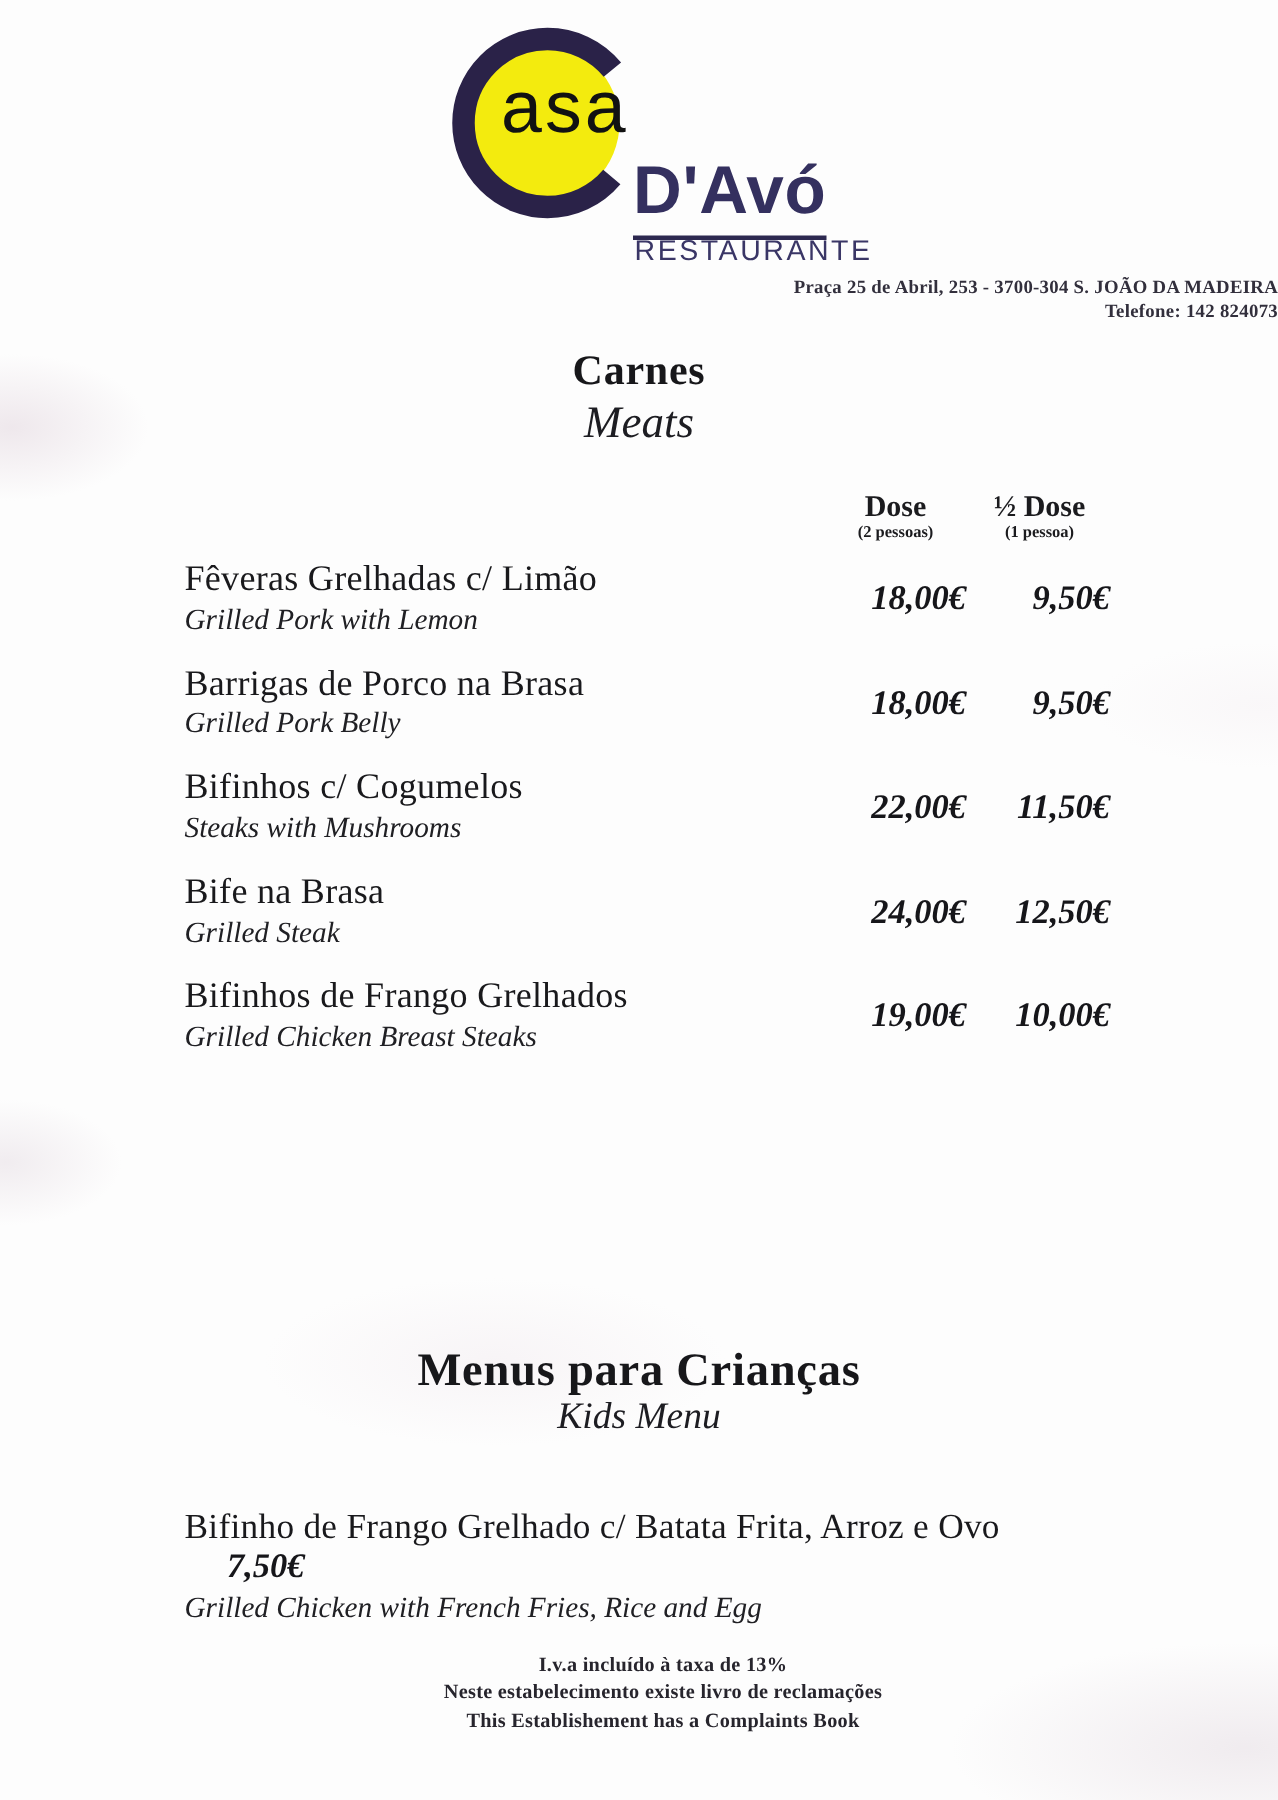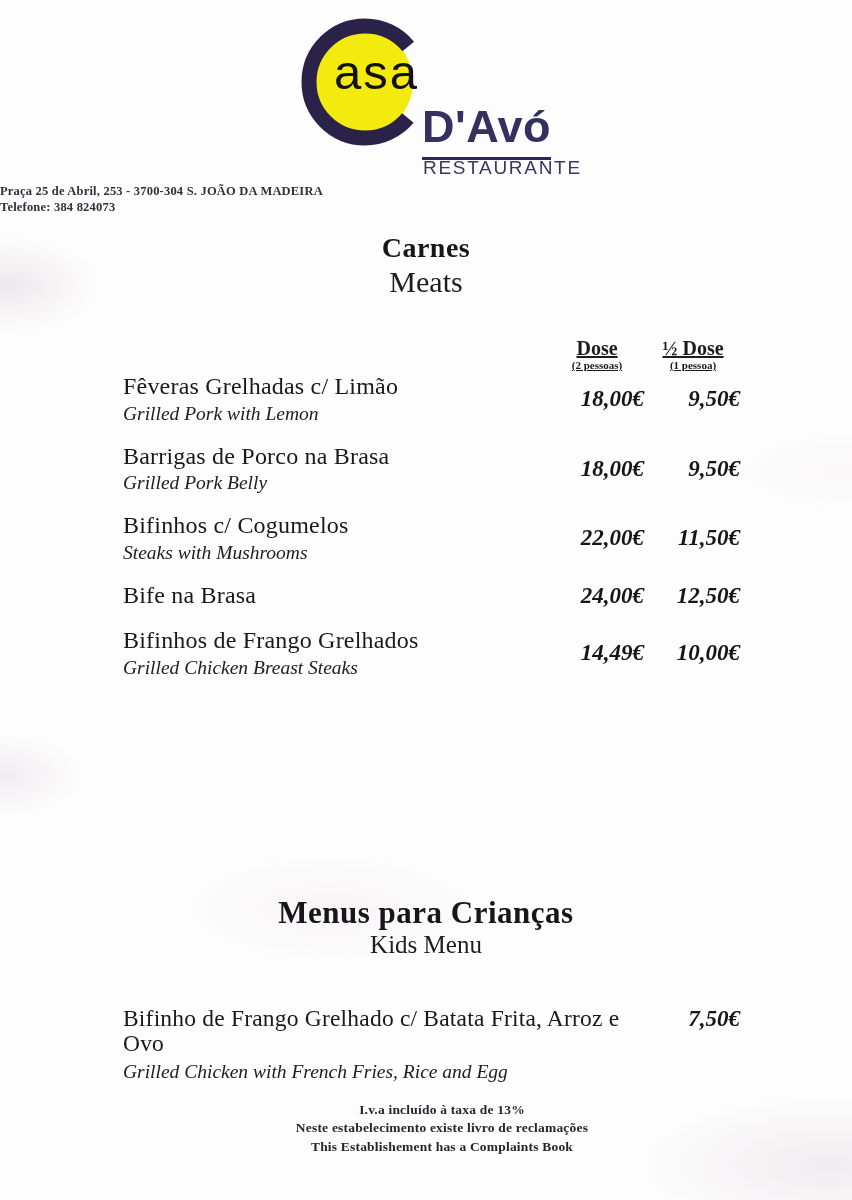--- a/index.html
+++ b/index.html
@@ -38,60 +38,60 @@
   .logo-sub {
     position:absolute; left:127px; top:146px;
     font-family:"Liberation Sans", sans-serif;
     font-size:19px; font-weight:400; color:#3a3666;
     letter-spacing:1.7px; line-height:1;
   }
 
   
   .address {
     position:absolute; top:183px; left:0; width:100%;
-    text-align:left; font-weight:bold;
+    text-align:right; font-weight:bold;
     font-size:12.5px; line-height:1.3; letter-spacing:0.2px;
     color:#322f3c;
   }
 
   
   .sec-title { position:absolute; left:0; width:100%; text-align:center; }
   .sec-title .pt { font-weight:bold; line-height:1.05; letter-spacing:0.5px; color:#17171a; }
-  .sec-title .en { line-height:1.1; color:#1d1d22;text-align:center; }
+  .sec-title .en { font-style:italic; line-height:1.1; color:#1d1d22;text-align:center; }
   .sec-carnes { top:233px; }
   .sec-carnes .pt { font-size:28px; }
   .sec-carnes .en { font-size:30px; margin-top:3px; }
   .sec-kids { top:897px; }
   .sec-kids .pt { font-size:31px; }
   .sec-kids .en { font-size:25px; margin-top:1px; }
 
   
   .colhead {
-    position:absolute; top:338px; left:123px; width:617px;
-    display:flex; justify-content:flex-end;text-decoration:underline;
+    position:absolute; top:328px; left:123px; width:617px;
+    display:flex; justify-content:flex-end;
   }
   .colcell { text-align:center; color:#1b1b1e; }
   .colcell .l { font-size:20px; font-weight:bold; line-height:1.05; }
   .colcell .s { font-size:11px; font-weight:bold; line-height:1.2; }
   .colcell.c1 { width:98px; }
   .colcell.c2 { width:94px; }
 
   
   .items { position:absolute; top:374px; left:123px; width:617px; }
   .item { display:flex; align-items:center; margin-bottom:19.5px;gap:12px; }
   .item .names { flex:1; min-width:0; }
   .name-pt { font-size:24px; line-height:1.07; letter-spacing:0.2px; color:#19191c; }
   .name-en { font-size:19.5px; font-style:italic; line-height:1.1; margin-top:3px; color:#202024; }
   .price { font-size:23px; font-style:italic; font-weight:600; color:#16161a; white-space:nowrap; }
   .p1 { width:92px; text-align:right; }
   .p2 { width:84px; text-align:right; }
 
   
   .kids-items { position:absolute; top:1006px; left:123px; width:617px; }
-  .kitem-row { display:flex; align-items:baseline; }
+  .kitem-row { display:flex; align-items:baseline;flex-direction:column; }
   .kitem-row .name-pt { flex:1; font-size:23.5px; }
   .kprice { width:80px; text-align:right; }
   .kitem .name-en { margin-top:5px; }
 
   
   .footer {
     position:absolute; top:1101px; left:0; width:100%;
     text-align:center; font-size:13.5px; font-weight:bold;
     line-height:1.36; letter-spacing:0.2px; color:#27252d;margin-left:16px;
   }
@@ -106,21 +106,21 @@
       <circle cx="64" cy="70" r="53" fill="#f3eb0e"></circle>
       <circle cx="69" cy="70" r="56" fill="none" stroke="#2a2248" stroke-width="15" stroke-dasharray="273.7 78.2" stroke-dashoffset="-39.1"></circle>
     </svg>
     <div class="logo-asa">asa</div>
     <div class="logo-name">D'Avó</div>
     <div class="logo-sub">RESTAURANTE</div>
   </div>
 
   <div class="address">
     <div>Praça 25 de Abril, 253 - 3700-304 S. JOÃO DA MADEIRA</div>
-    <div>Telefone: 384 824073</div>
+    <div>Telefone: 142 824073</div>
   </div>
 
   <div class="sec-title sec-carnes">
     <div class="pt">Carnes</div>
     <div class="en">Meats</div>
   </div>
 
   <div class="colhead">
     <div class="colcell c1">
       <div class="l">Dose</div>
@@ -153,30 +153,31 @@
       <div class="names">
         <div class="name-pt">Bifinhos c/ Cogumelos</div>
         <div class="name-en">Steaks with Mushrooms</div>
       </div>
       <div class="price p1">22,00€</div>
       <div class="price p2">11,50€</div>
     </div>
     <div class="item">
       <div class="names">
         <div class="name-pt">Bife na Brasa</div>
+        <div class="name-en">Grilled Steak</div>
       </div>
       <div class="price p1">24,00€</div>
       <div class="price p2">12,50€</div>
     </div>
     <div class="item">
       <div class="names">
         <div class="name-pt">Bifinhos de Frango Grelhados</div>
         <div class="name-en">Grilled Chicken Breast Steaks</div>
       </div>
-      <div class="price p1">14,49€</div>
+      <div class="price p1">19,00€</div>
       <div class="price p2">10,00€</div>
     </div>
   </div>
 
   <div class="sec-title sec-kids">
     <div class="pt">Menus para Crianças</div>
     <div class="en">Kids Menu</div>
   </div>
 
   <div class="kids-items">

